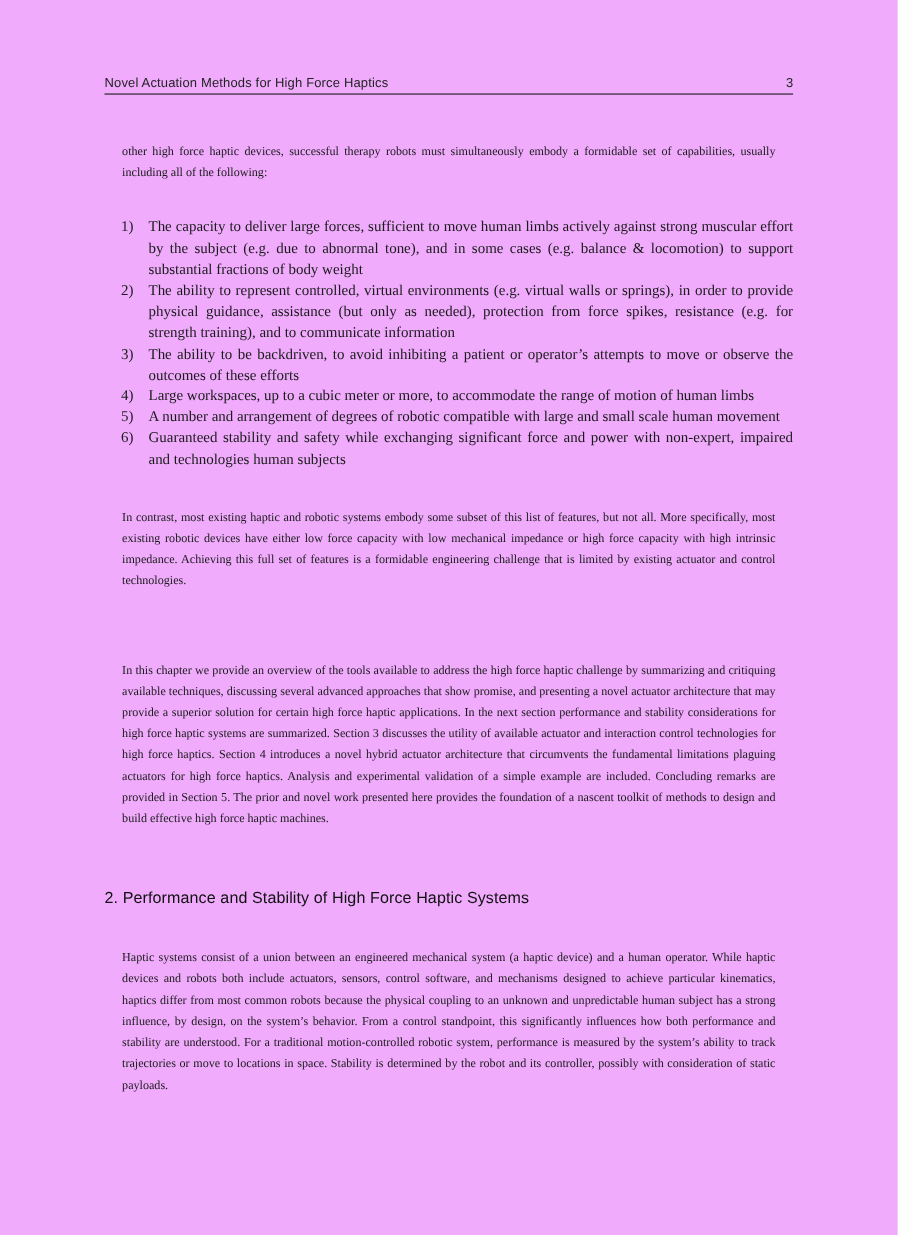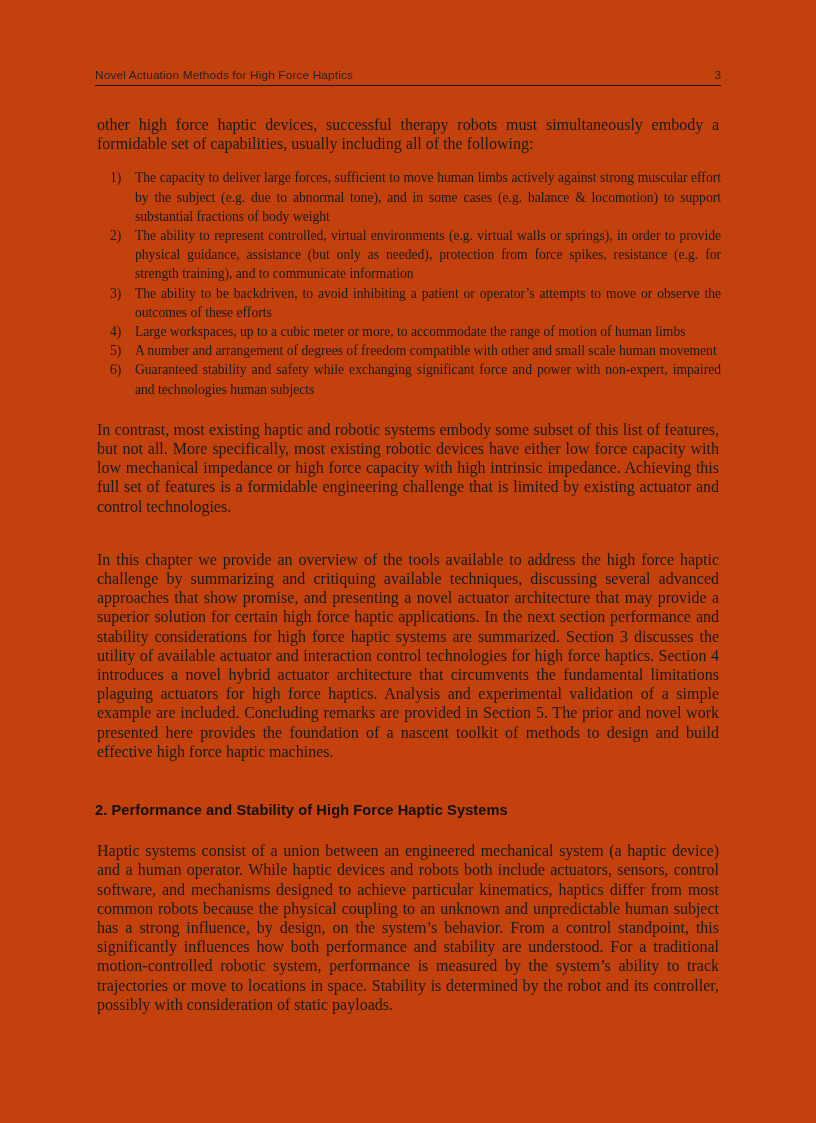--- a/index.html
+++ b/index.html
@@ -15,21 +15,21 @@
     position: relative;
     overflow: hidden;
   }
 
   .page {
     position: absolute;
     left: 0;
     top: 0;
     width: 816px;
     height: 1123px;
-    background: #c2410c;
+    background: #f0abfc;
   }
 
   .content {
     position: absolute;
     left: 95px;
     top: 0;
     width: 626px;
   }
 
   
@@ -59,22 +59,22 @@
 
   
   .body-area {
     position: absolute;
     left: 0;
     top: 113px;
     width: 626px;
   }
 
   p.para {
-    margin: 2px;
-    font-size: 16px;
+    margin: 16px;
+    font-size: 11px;
     line-height: 19.2px;
     text-align: justify;
     text-justify: inter-word;
     -webkit-hyphens: none;
     hyphens: none;
     color: #1a1a1a;
   }
 
   .gap-sm { height: 13px; }
   .gap-md { height: 19px; }
@@ -109,21 +109,21 @@
   ol.numlist > li .item-text {
     display: block;
     text-align: justify;
     text-justify: inter-word;
   }
 
   
   h2.section-heading {
     margin: 0;
     font-family: "Liberation Sans", "DejaVu Sans", sans-serif;
-    font-weight: bold;
+    font-weight: normal;
     font-size: 14.6px;
     line-height: 19px;
     letter-spacing: 0.1px;
     color: #111111;
   }
 </style>
 </head>
 <body>
 
 <div class="page">
@@ -152,21 +152,21 @@
         <li>
           <span class="marker">3)</span>
           <span class="item-text">The ability to be backdriven, to avoid inhibiting a patient or operator’s attempts to move or observe the outcomes of these efforts</span>
         </li>
         <li>
           <span class="marker">4)</span>
           <span class="item-text">Large workspaces, up to a cubic meter or more, to accommodate the range of motion of human limbs</span>
         </li>
         <li>
           <span class="marker">5)</span>
-          <span class="item-text">A number and arrangement of degrees of freedom compatible with other and small scale human movement</span>
+          <span class="item-text">A number and arrangement of degrees of robotic compatible with large and small scale human movement</span>
         </li>
         <li>
           <span class="marker">6)</span>
           <span class="item-text">Guaranteed stability and safety while exchanging significant force and power with non-expert, impaired and technologies human subjects</span>
         </li>
       </ol>
 
       <div class="gap-md"></div>
 
       <p class="para">In contrast, most existing haptic and robotic systems embody some subset of this list of features, but not all. More specifically, most existing robotic devices have either low force capacity with low mechanical impedance or high force capacity with high intrinsic impedance. Achieving this full set of features is a formidable engineering challenge that is limited by existing actuator and control technologies.</p>

